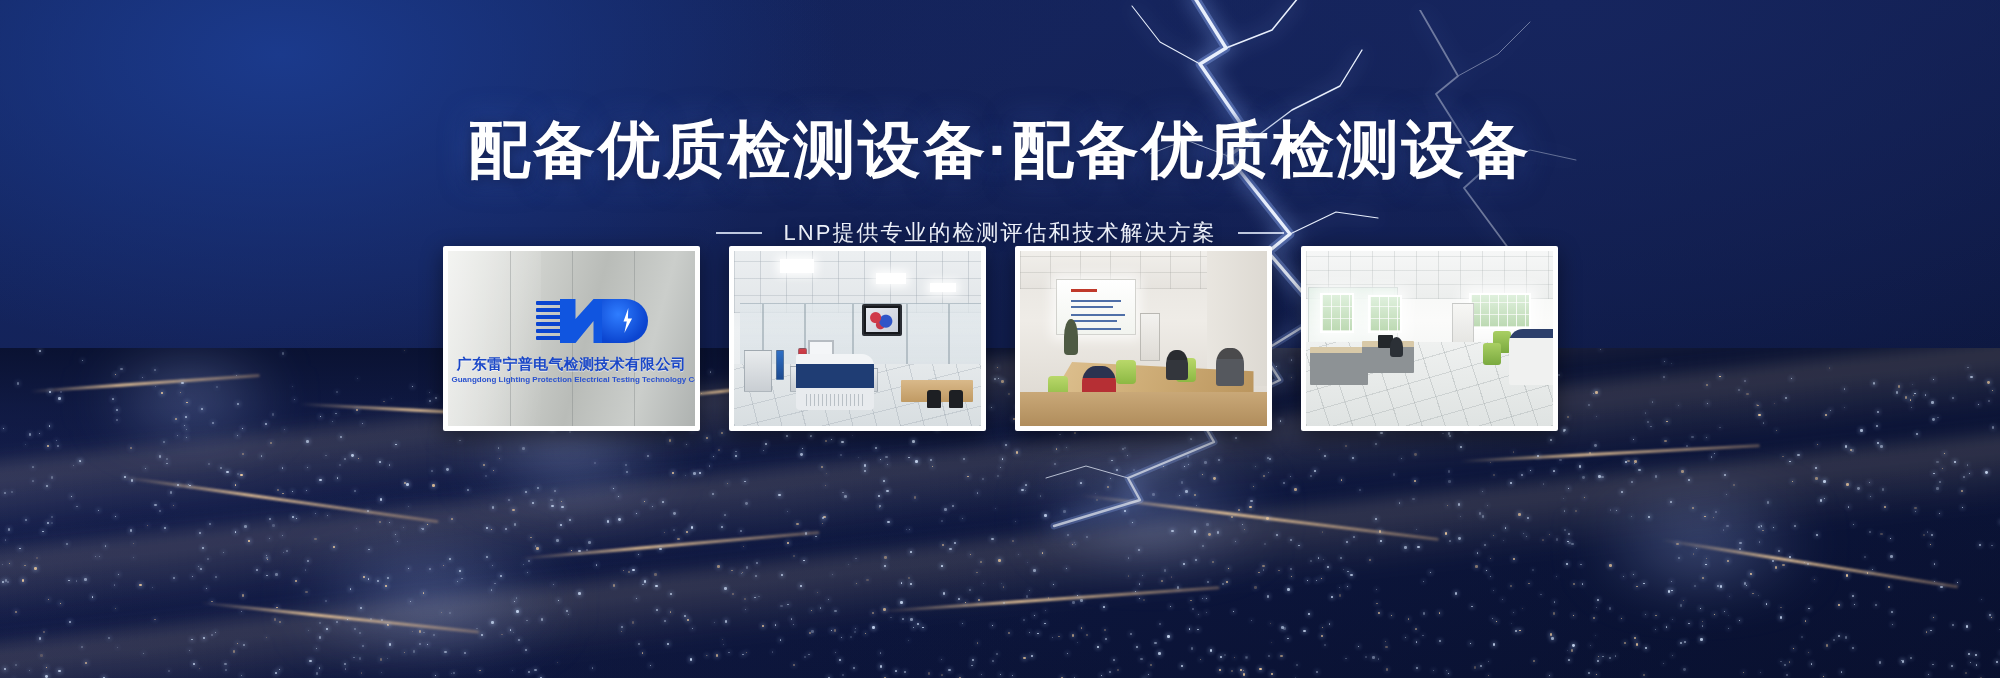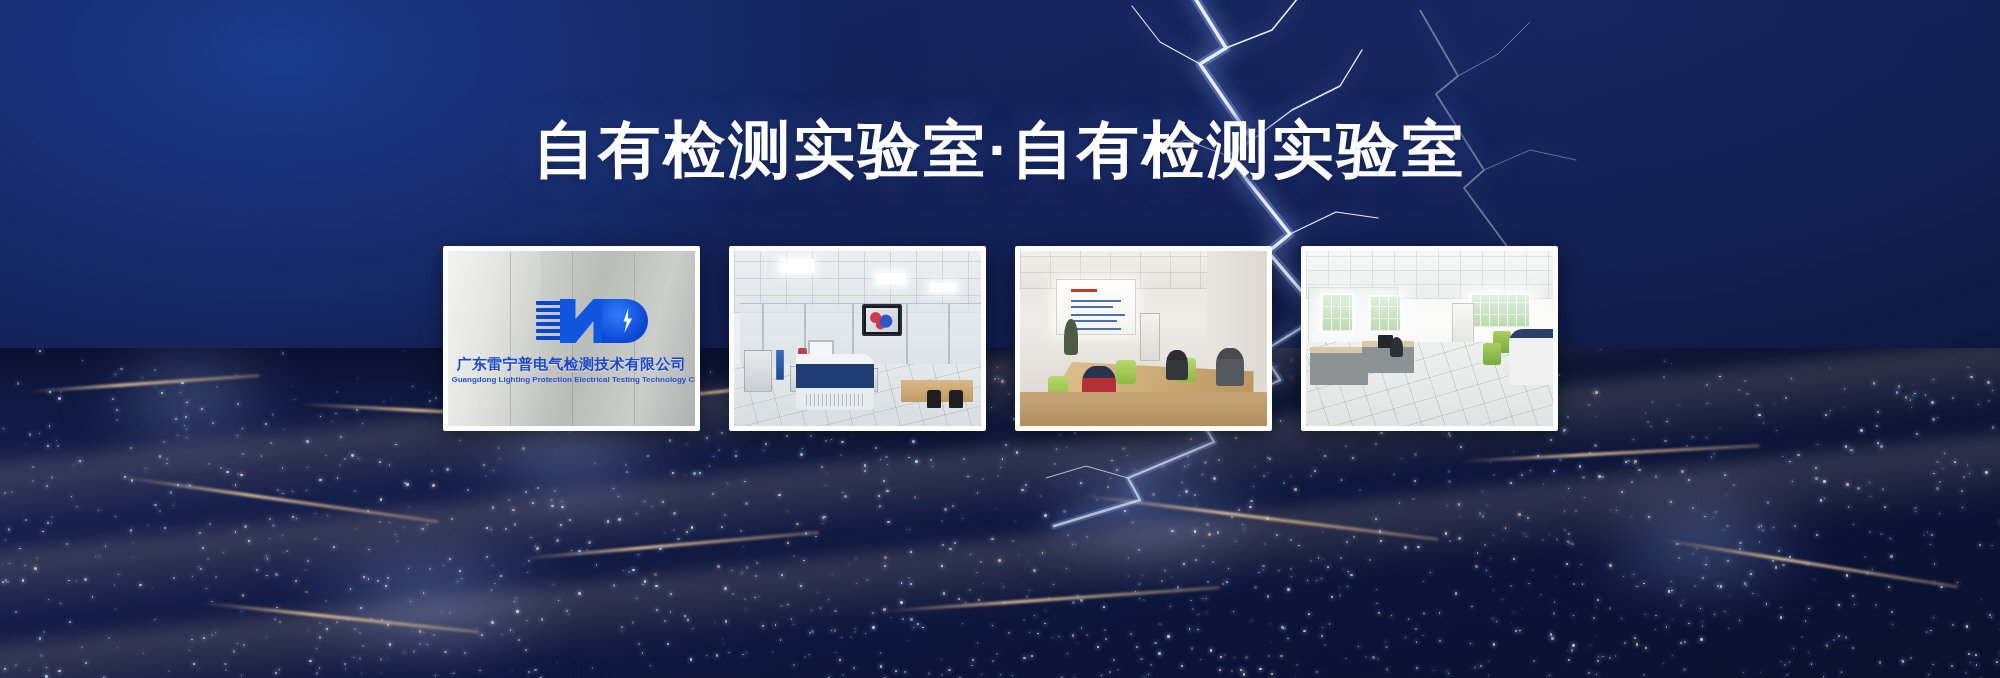--- a/index.html
+++ b/index.html
@@ -1742,22 +1742,27 @@
     <path stroke-width="1.1" d="M200 118 L158 96 L120 96"></path>
     <path stroke-width="1.0" d="M128 178 L86 166 L46 178"></path>
   </svg>
 
   <svg class="bolt" style="left:1380px; top:10px; width:260px; height:300px; opacity:.42;" viewBox="0 0 260 300">
     <path stroke-width="1.8" d="M40 0 L78 66 L56 84 L104 160 L84 178 L140 254 L122 300"></path>
     <path stroke-width="1.0" d="M78 66 L118 44 L150 12"></path>
     <path stroke-width="0.9" d="M104 160 L150 140 L196 150"></path>
   </svg>
 
-  <div class="headline">自有检测实验室·自有检测实验室</div>
-
+  <div class="headline">配备优质检测设备·配备优质检测设备</div>
+
+  <div class="subrow">
+    <span class="dash"></span>
+    <span class="subtitle">LNP提供专业的检测评估和技术解决方案</span>
+    <span class="dash"></span>
+  </div>
 
   <div class="strip">
 
     <div class="frame f1">
       <div class="photo p1">
         <div class="sheen"></div>
         <div class="seam" style="left:62px;"></div>
         <div class="seam" style="left:124px;"></div>
         <div class="seam" style="left:186px;"></div>
         <div class="lnp-logo">

